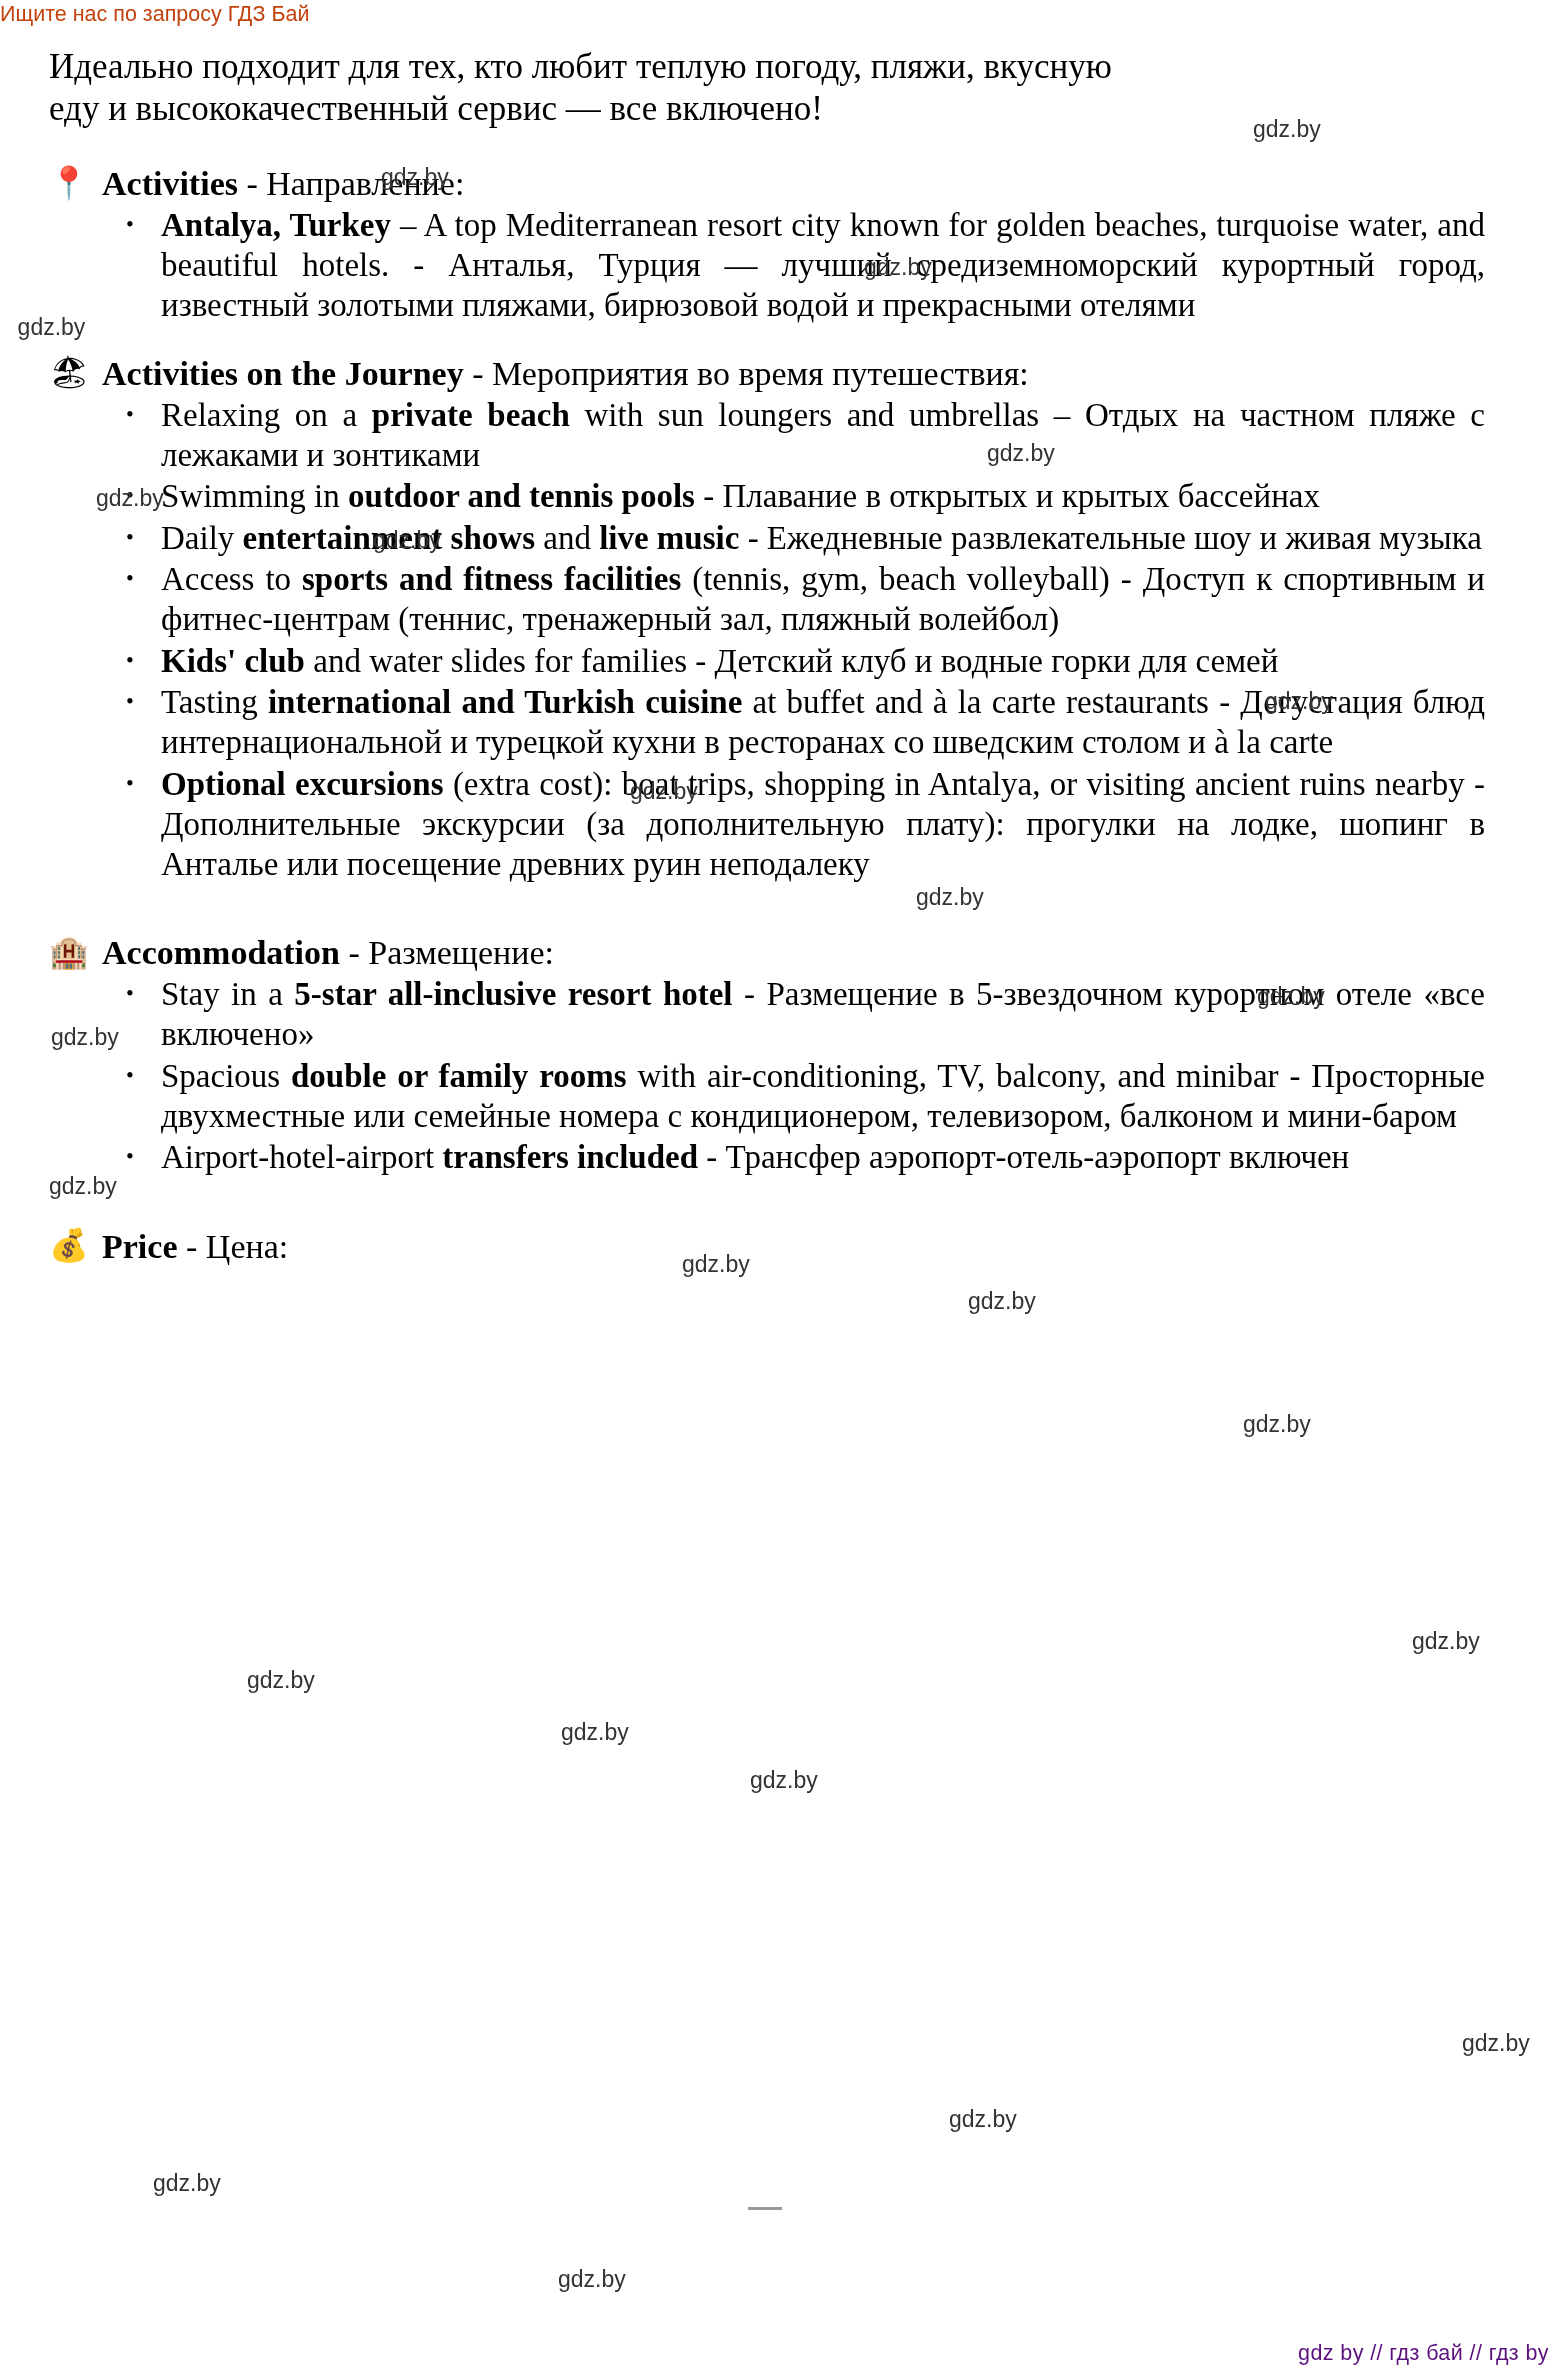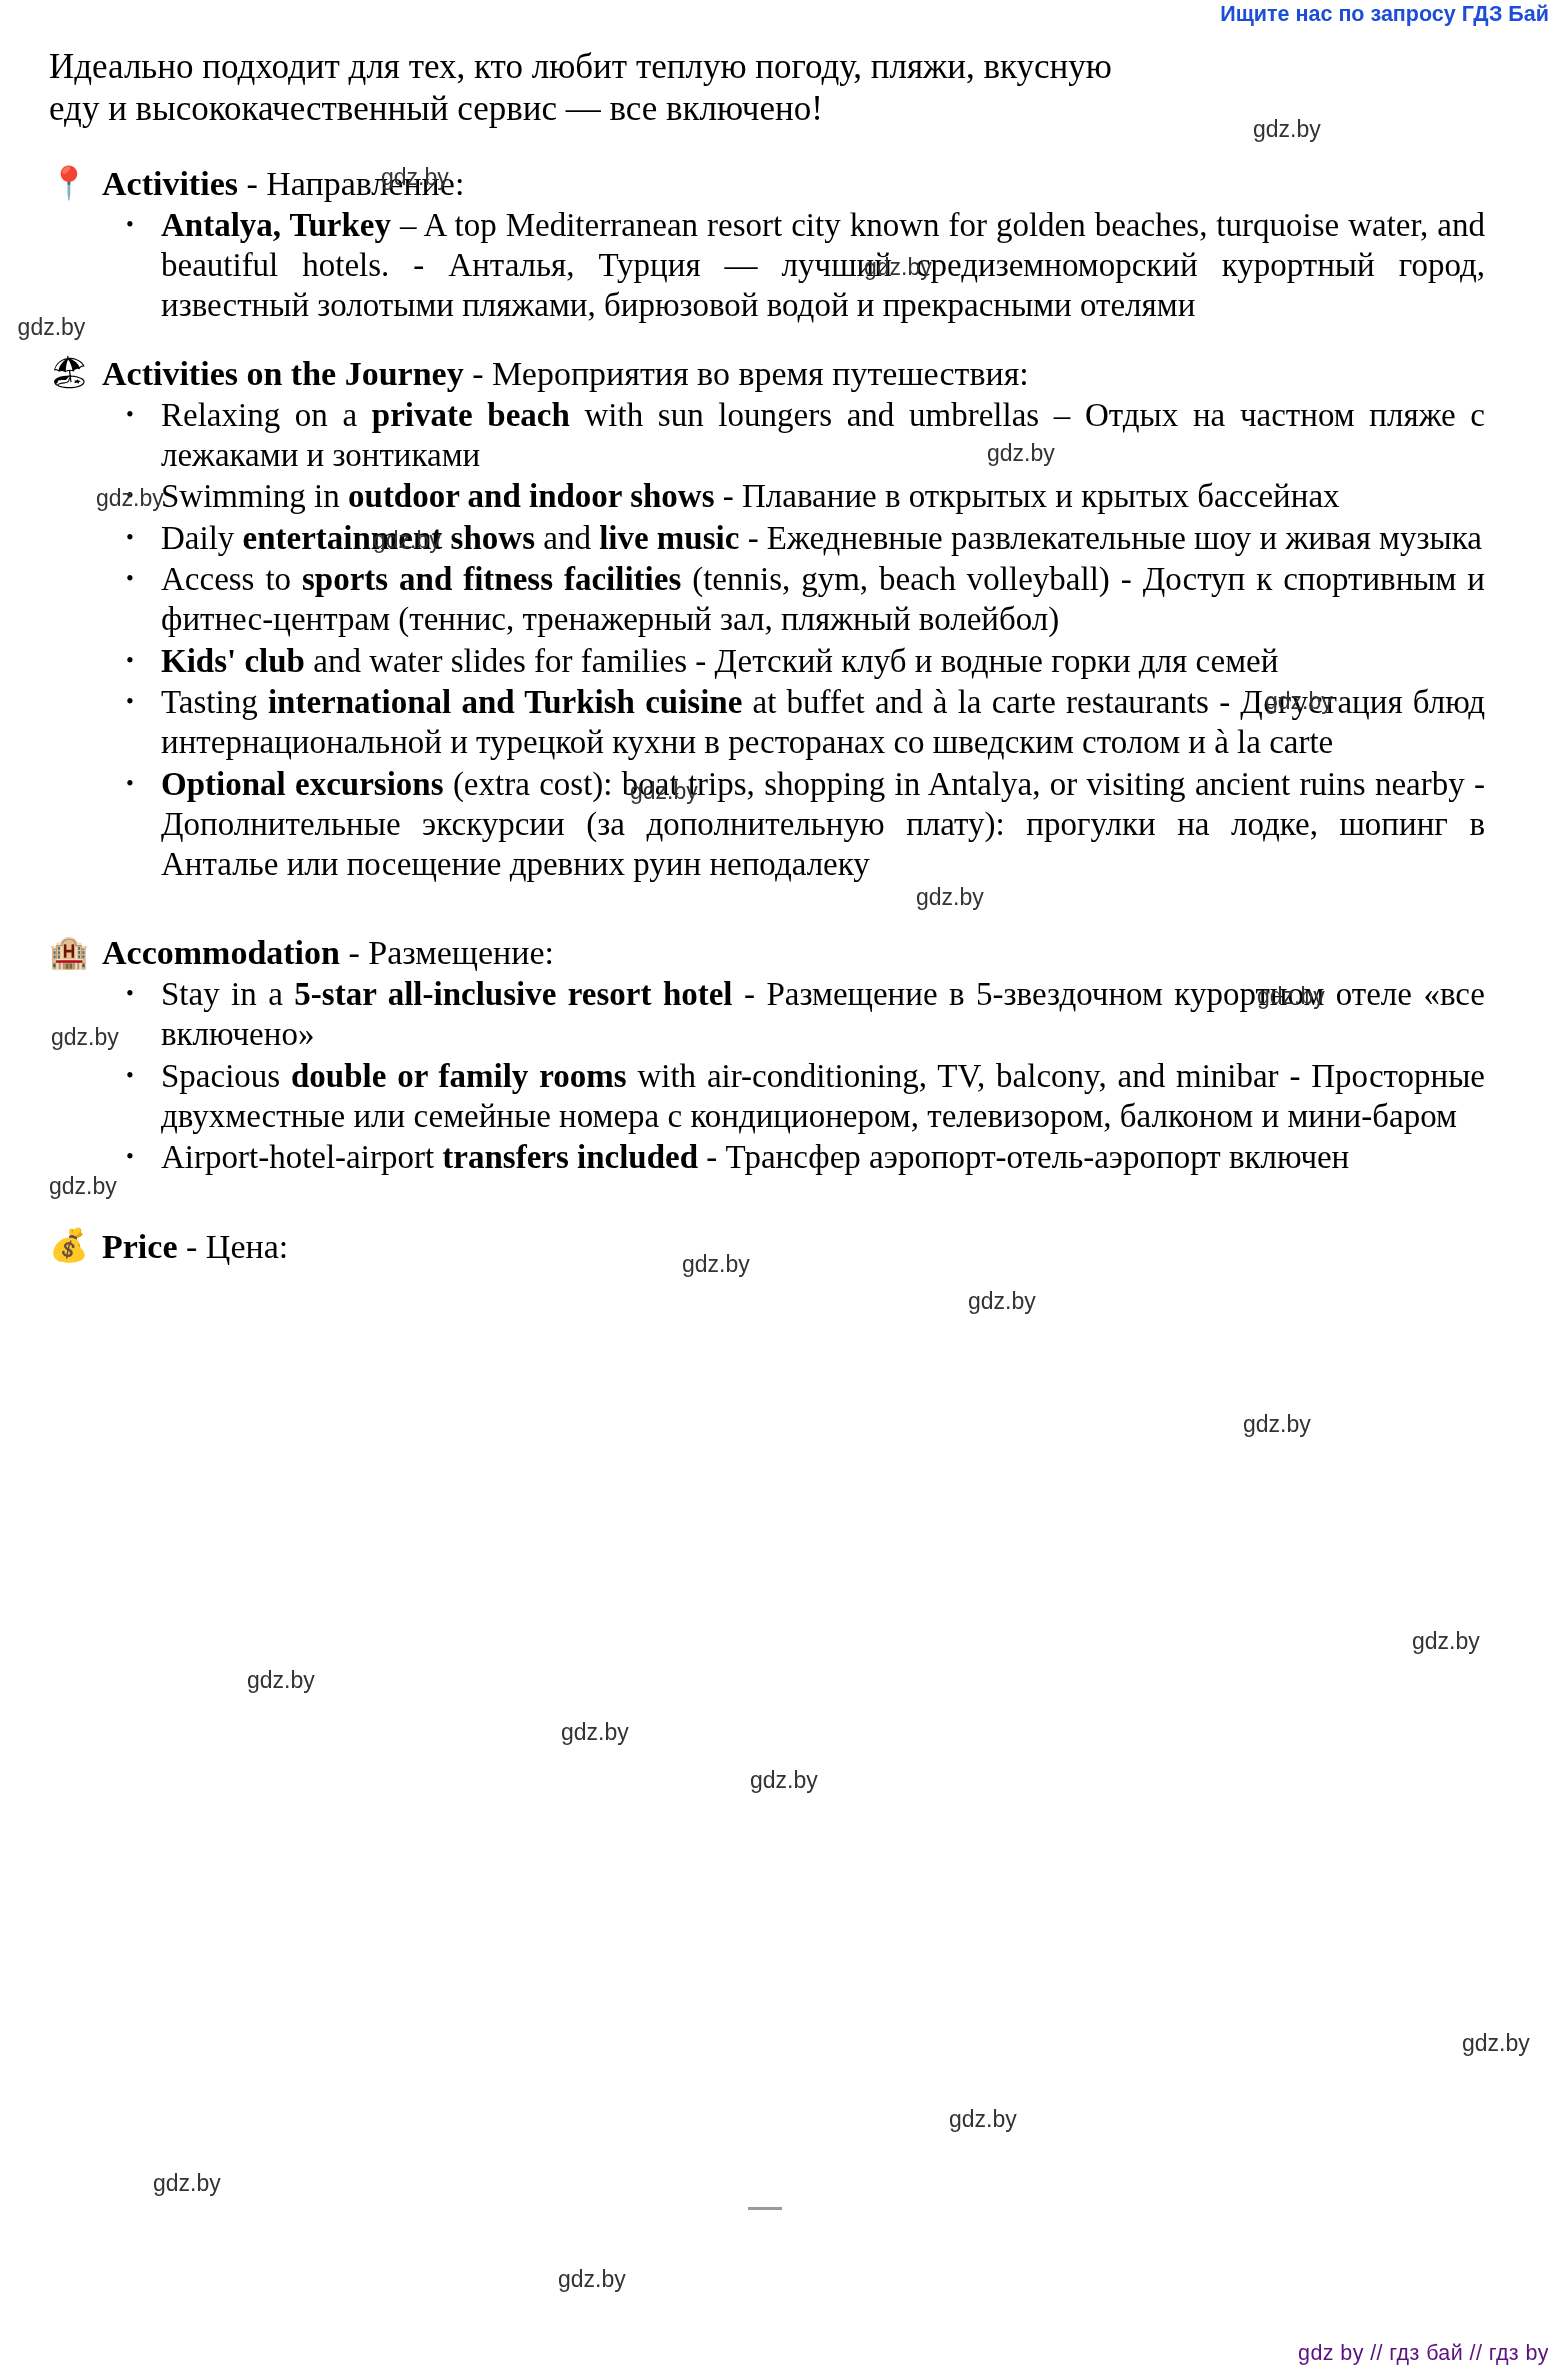--- a/index.html
+++ b/index.html
@@ -15,25 +15,25 @@
     color: #000000;
     overflow: hidden;
   }
 
   
   .promo-banner {
     position: absolute;
     top: 1.6px;
     left: 0;
     width: 100%;
-    text-align: right;
+    text-align: left;
     font-family: "Liberation Sans", sans-serif;
     font-size: 21.5px;
-    font-weight: 700;
-    color: #1d4ed8;
+    font-weight: 400;
+    color: #c2410c;
     letter-spacing: 0px;
   }
 
   
   .page {
     position: absolute;
     top: 46px;
     left: 49px;
     width: 1436px;
   }
@@ -150,21 +150,21 @@
 
   <div class="gap-md"></div>
 
   <div class="section-head">
     <span class="sec-emoji">🏖</span>
     <span class="sec-text"><b>Activities on the Journey</b><span> - </span><span>Мероприятия во время путешествия:</span></span>
   </div>
 
   <ul class="bl">
     <li><span>Relaxing on a </span><b>private beach</b><span> with sun loungers and umbrellas – Отдых на частном пляже с лежаками и зонтиками</span></li>
-    <li><span>Swimming in </span><b>outdoor and indoor shows</b><span> - Плавание в открытых и крытых бассейнах</span></li>
+    <li><span>Swimming in </span><b>outdoor and tennis pools</b><span> - Плавание в открытых и крытых бассейнах</span></li>
     <li><span>Daily </span><b>entertainment shows</b><span> and </span><b>live music</b><span> - Ежедневные развлекательные шоу и живая музыка</span></li>
     <li><span>Access to </span><b>sports and fitness facilities</b><span> (tennis, gym, beach volleyball) - Доступ к спортивным и фитнес-центрам (теннис, тренажерный зал, пляжный волейбол)</span></li>
     <li><span></span><b>Kids' club</b><span> and water slides for families - Детский клуб и водные горки для семей</span></li>
     <li><span>Tasting </span><b>international and Turkish cuisine</b><span> at buffet and à la carte restaurants - Дегустация блюд интернациональной и турецкой кухни в ресторанах со шведским столом и à la carte</span></li>
     <li><span></span><b>Optional excursions</b><span> (extra cost): boat trips, shopping in Antalya, or visiting ancient ruins nearby - Дополнительные экскурсии (за дополнительную плату): прогулки на лодке, шопинг в Анталье или посещение древних руин неподалеку</span></li>
   </ul>
 
   <div class="gap-lg"></div>
 
   <div class="section-head">

